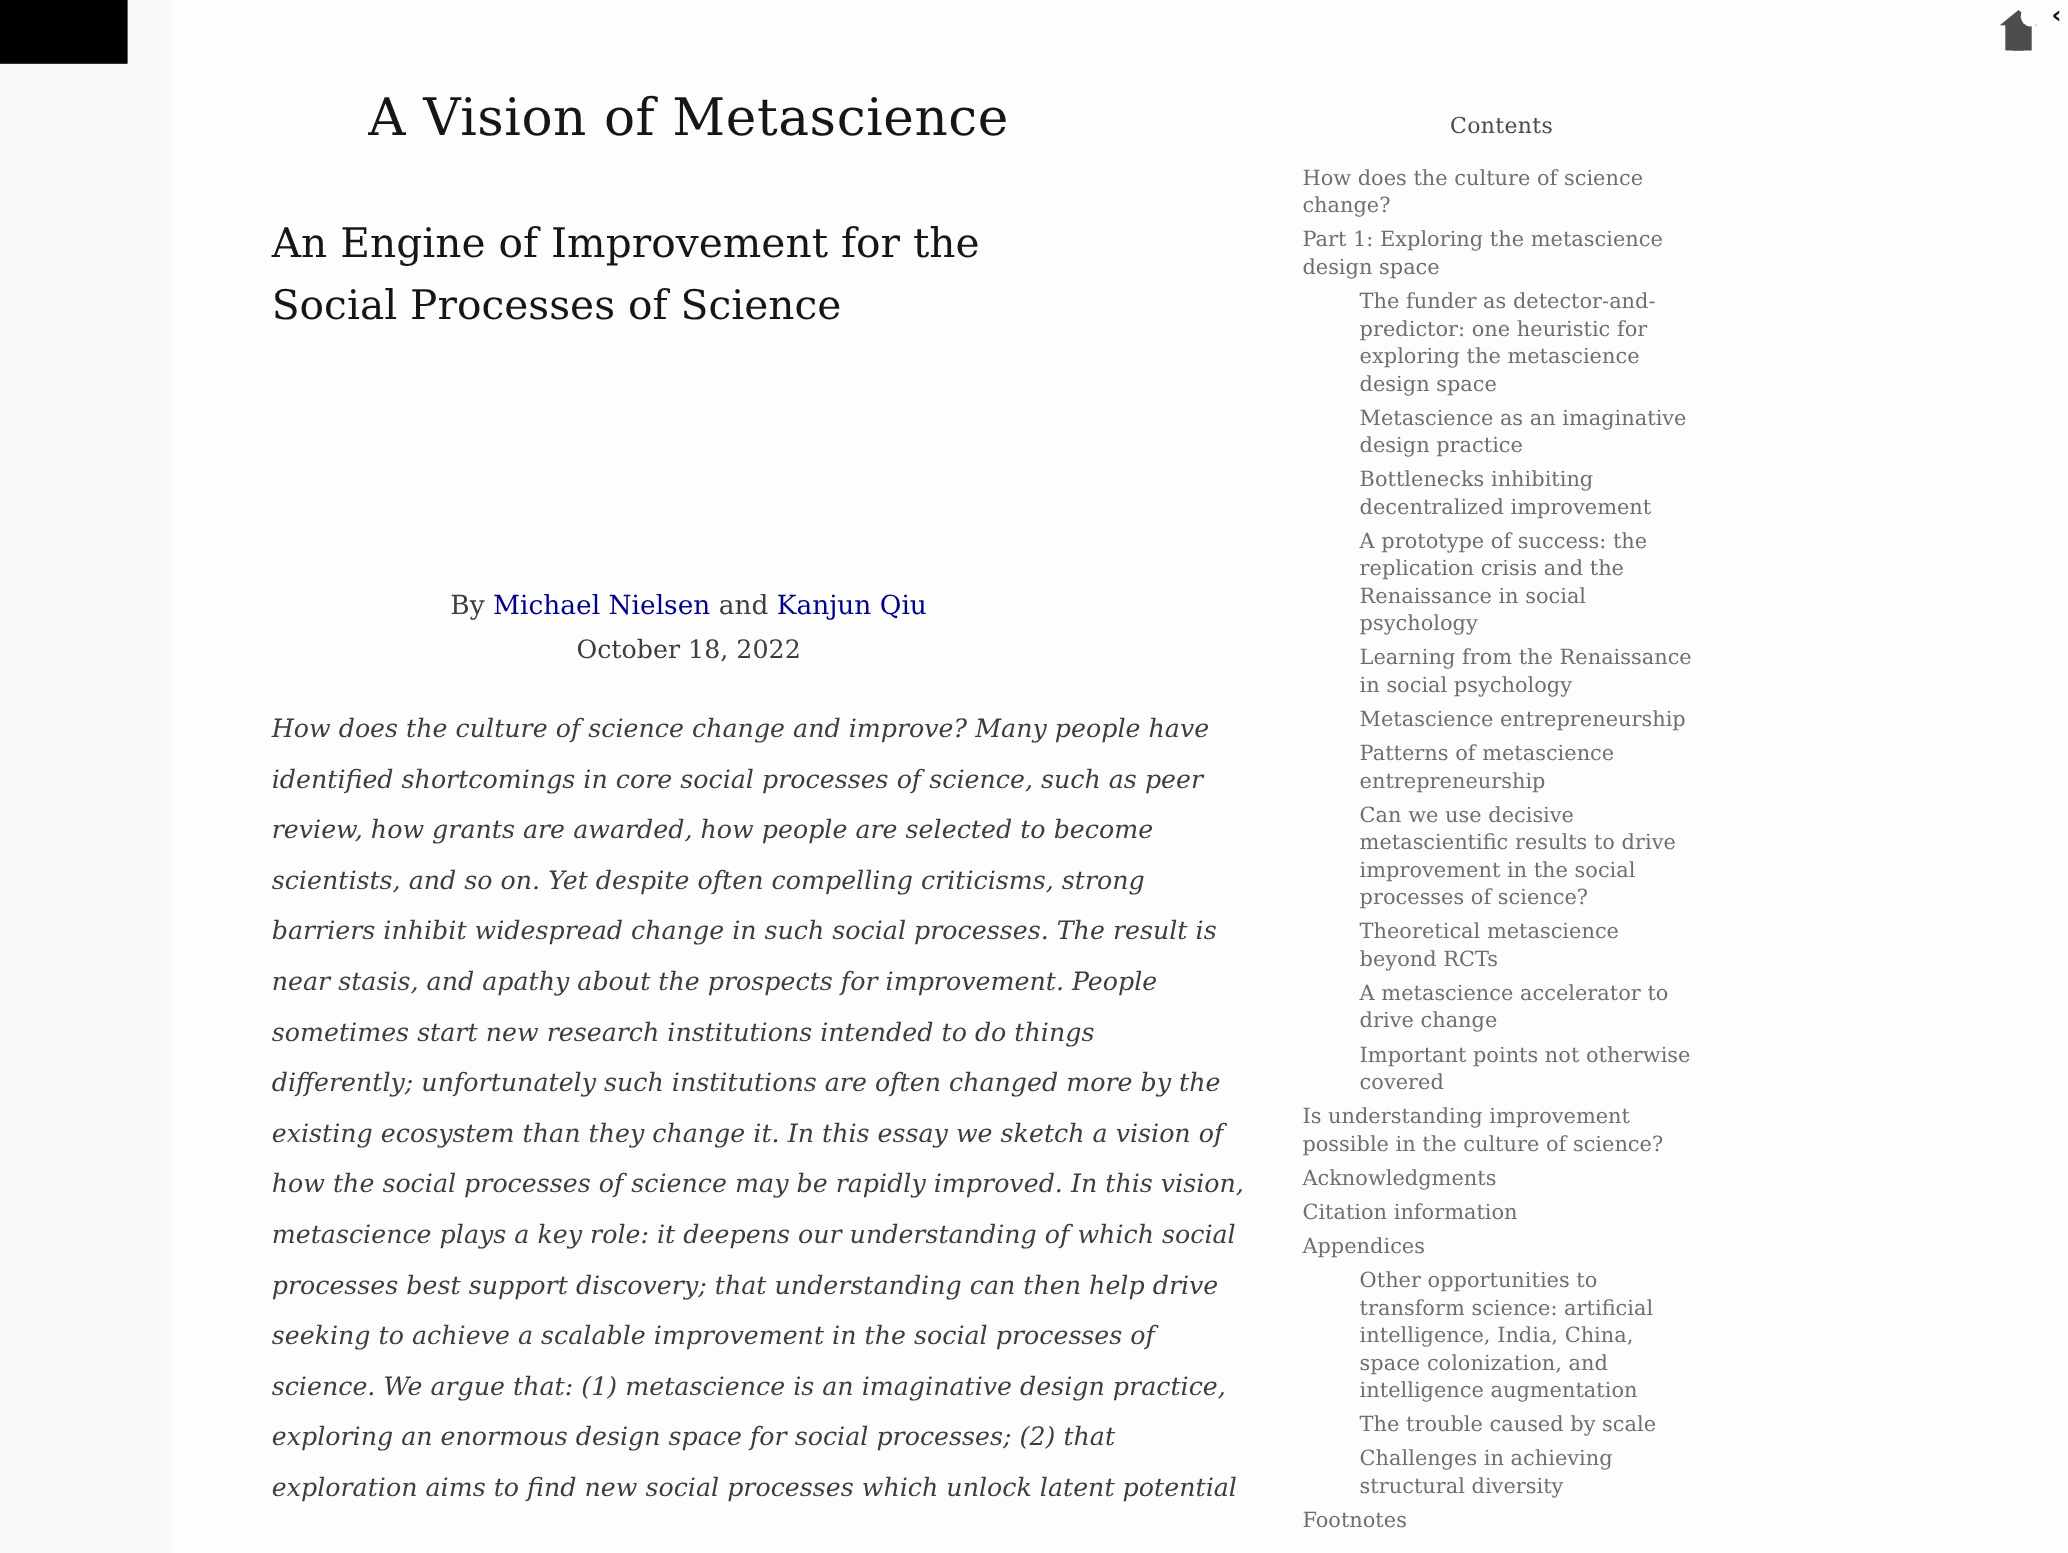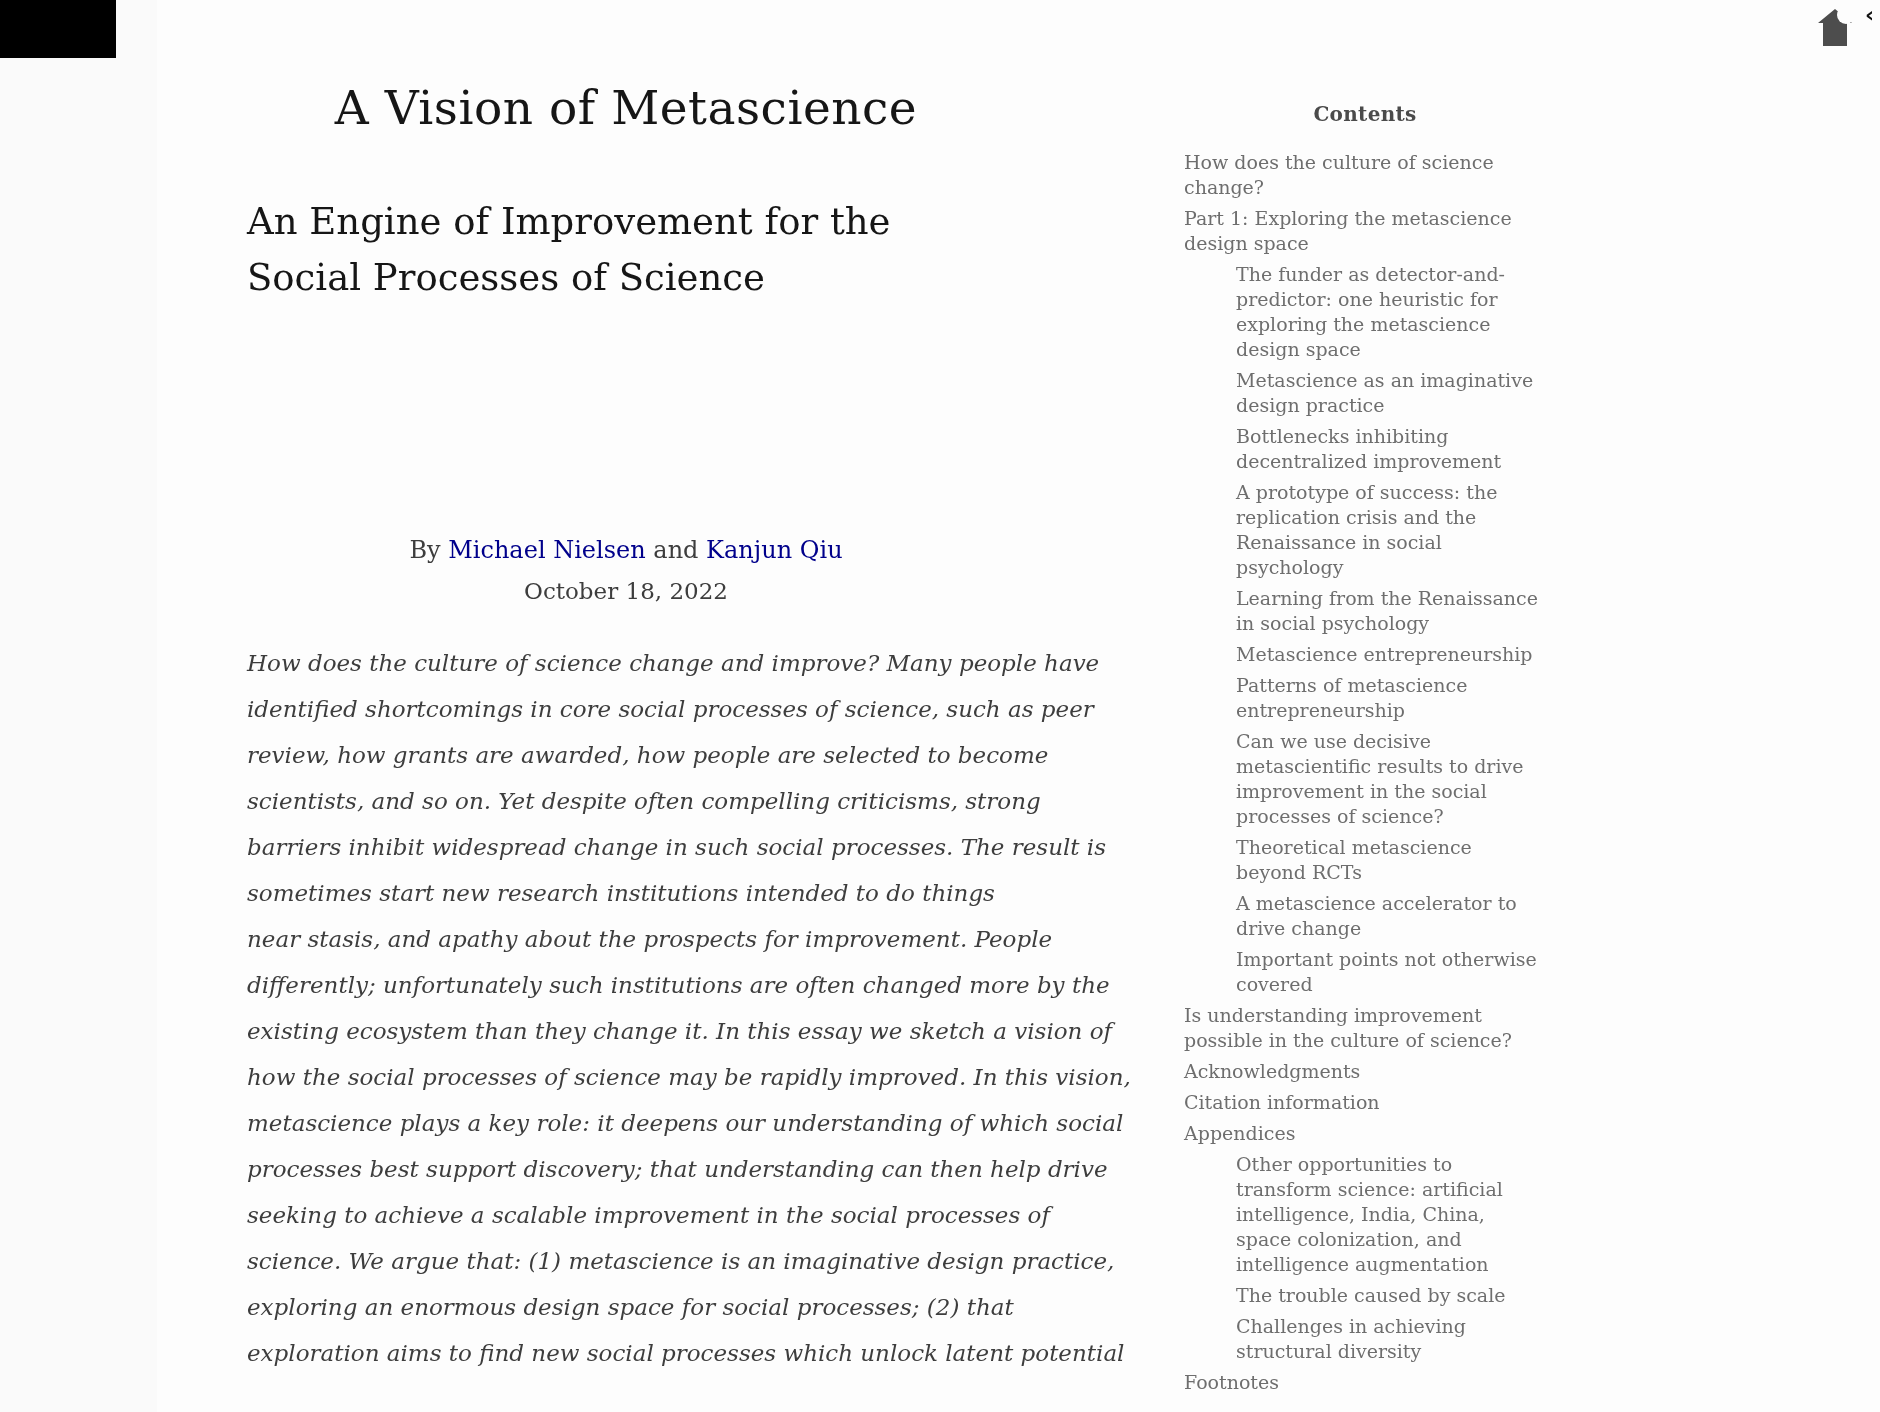--- a/index.html
+++ b/index.html
@@ -68,21 +68,21 @@
     height: 46px; line-height: 46px; white-space: nowrap;
   }
 
   
   .toc {
     position: absolute; left: 1184px; top: 102px; width: 362px;
     color: #6e6e6e;
   }
   .toc-heading {
     width: 100%; text-align: center;
-    font-size: 20px; font-weight: bold; color: #4a4a4a;
+    font-size: 20px; font-weight: normal; color: #4a4a4a;
     margin-bottom: 24px; letter-spacing: 0.3px;
   }
   .toc-item {
     font-size: 19px; line-height: 25px;
     margin-bottom: 6px; cursor: pointer;
   }
   .toc-item.lvl2 { margin-left: 52px; }
 </style>
 </head>
 <body>
@@ -108,22 +108,22 @@
   <div class="byline"><span>By </span><a>Michael Nielsen</a><span> and </span><a>Kanjun Qiu</a></div>
 
   <div class="pubdate">October 18, 2022</div>
 
   <div class="abstract">
     <div class="line">How does the culture of science change and improve? Many people have</div>
     <div class="line">identified shortcomings in core social processes of science, such as peer</div>
     <div class="line">review, how grants are awarded, how people are selected to become</div>
     <div class="line">scientists, and so on. Yet despite often compelling criticisms, strong</div>
     <div class="line">barriers inhibit widespread change in such social processes. The result is</div>
+    <div class="line">near stasis, and apathy about the prospects for improvement. People</div>
     <div class="line">sometimes start new research institutions intended to do things</div>
-    <div class="line">near stasis, and apathy about the prospects for improvement. People</div>
     <div class="line">differently; unfortunately such institutions are often changed more by the</div>
     <div class="line">existing ecosystem than they change it. In this essay we sketch a vision of</div>
     <div class="line">how the social processes of science may be rapidly improved. In this vision,</div>
     <div class="line">metascience plays a key role: it deepens our understanding of which social</div>
     <div class="line">processes best support discovery; that understanding can then help drive</div>
     <div class="line">seeking to achieve a scalable improvement in the social processes of</div>
     <div class="line">science. We argue that: (1) metascience is an imaginative design practice,</div>
     <div class="line">exploring an enormous design space for social processes; (2) that</div>
     <div class="line">exploration aims to find new social processes which unlock latent potential</div>
   </div>

